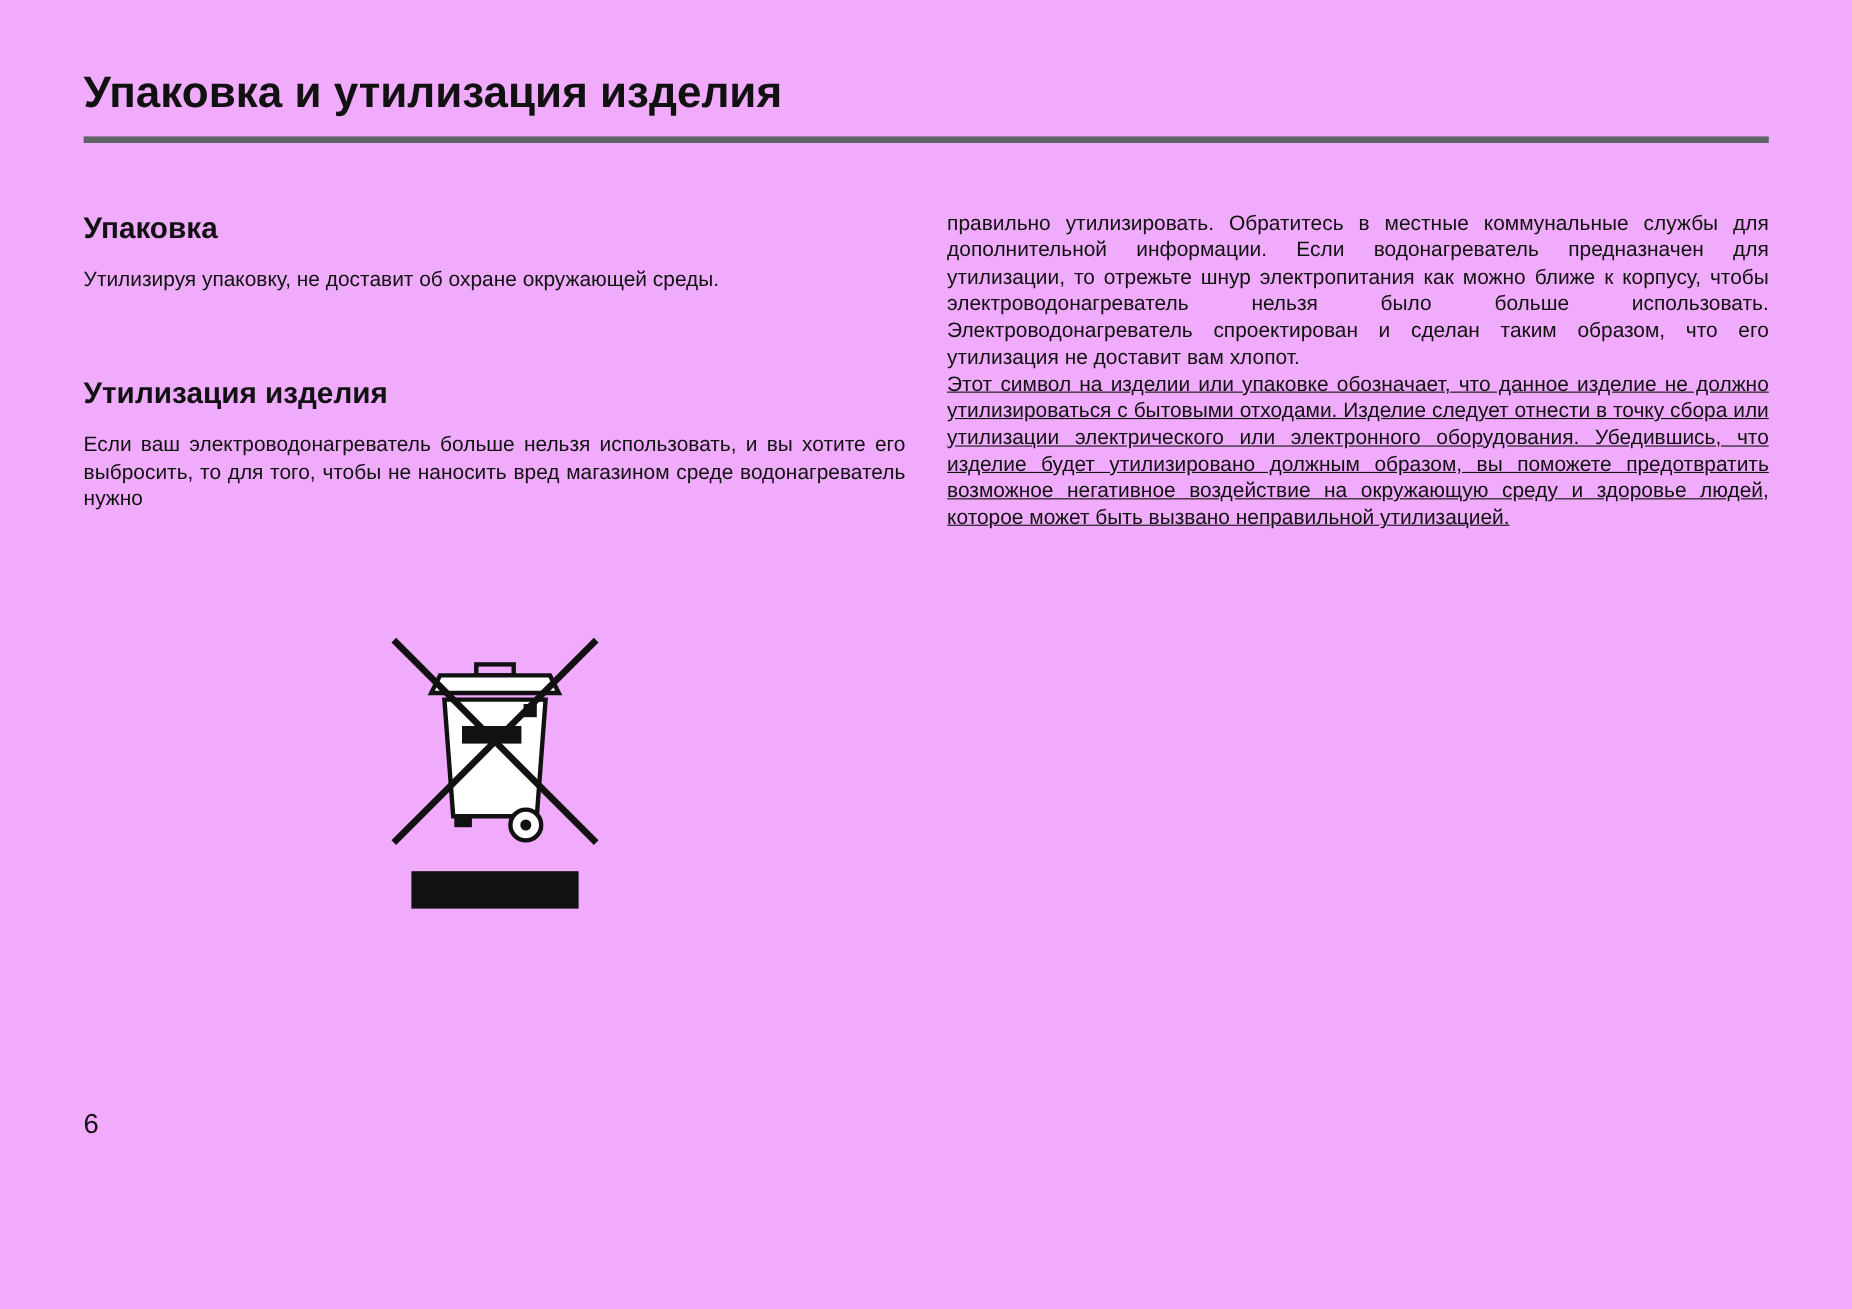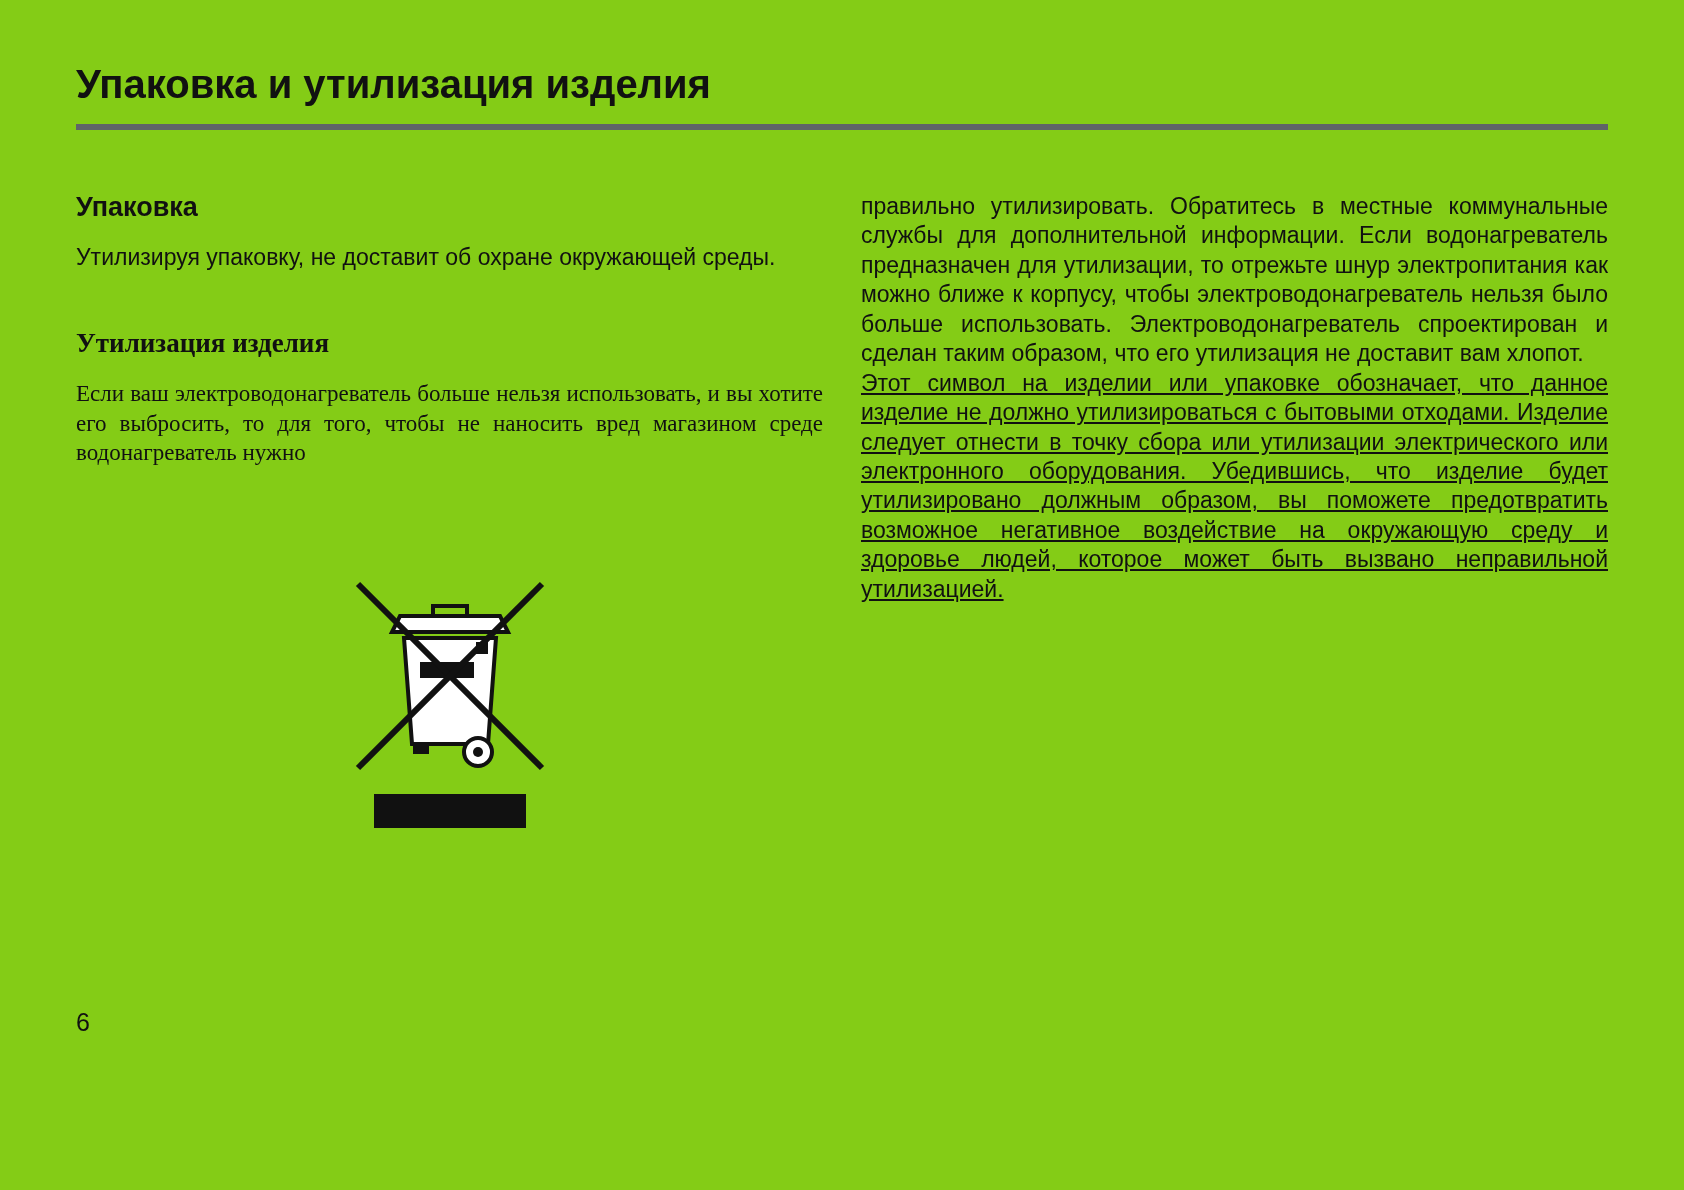--- a/index.html
+++ b/index.html
@@ -6,21 +6,21 @@
     margin: 0;
     padding: 0;
     background: #ffffff;
     font-family: "Liberation Sans", "DejaVu Sans", sans-serif;
     color: #111111;
   }
   .page {
     position: relative;
     width: 1684px;
     height: 1190px;
-    background: #84cc16;
+    background: #f0abfc;
     box-sizing: border-box;
     padding: 62px 76px 0 76px;
     overflow: hidden;
   }
   .page-title {
     font-size: 40px;
     font-weight: 700;
     line-height: 1.1;
     margin: 0;
   }
@@ -34,28 +34,27 @@
     grid-template-columns: 1fr 1fr;
     column-gap: 38px;
     margin-top: 62px;
   }
   h2.section-heading {
     font-size: 27px;
     font-weight: 700;
     margin: 0 0 20px 0;
   }
   p.body-text {
-    font-size: 23px;
+    font-size: 19px;
     line-height: 1.28;
     text-align: justify;
     margin: 0;
   }
   .section-2 {
-    margin-top: 56px;
-    font-family: Liberation Serif, serif;
+    margin-top: 75px;
   }
   .symbol-block {
     margin-top: 108px;
     display: flex;
     flex-direction: column;
     align-items: center;
   }
   .weee-bar {
     width: 152px;
     height: 34px;

